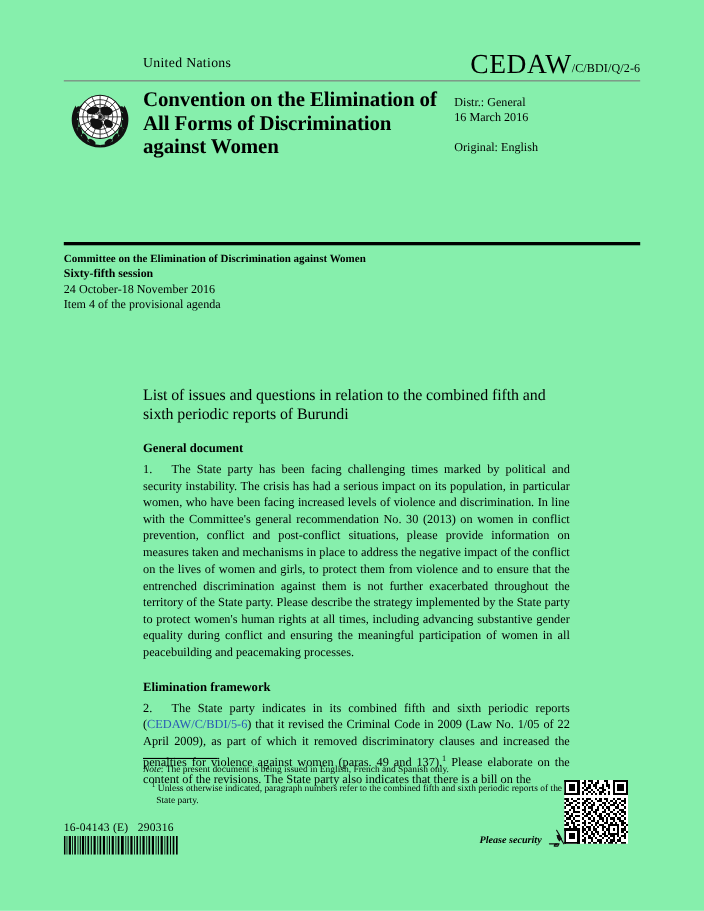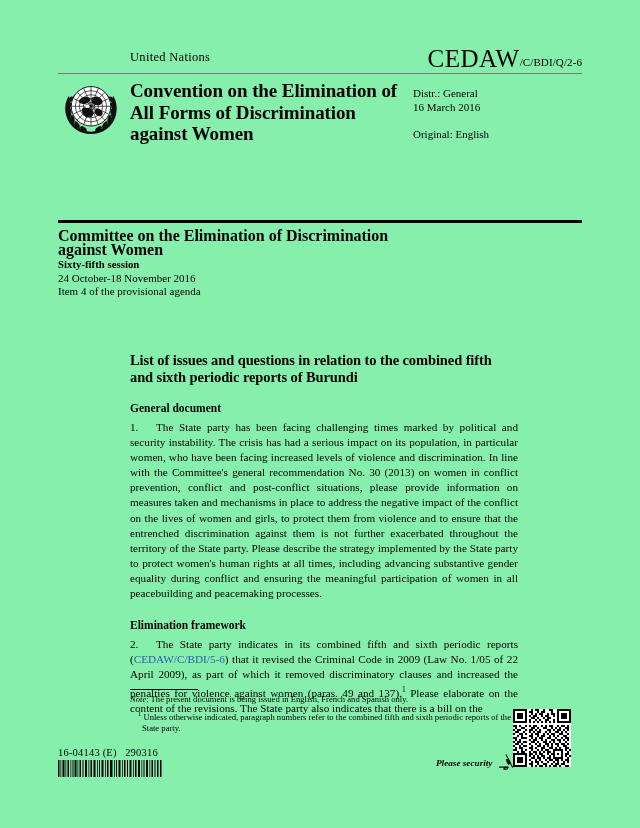--- a/index.html
+++ b/index.html
@@ -111,36 +111,36 @@
 
   
   .committee {
     position: absolute;
     left: 58px;
     top: 229px;
     width: 380px;
     font-size: 11.5px;
     line-height: 13.8px;
   }
-  .committee .b { font-weight: bold; font-size: 16px; line-height: 14.4px; }
+  .committee .b { font-weight: bold; font-size: 10px; line-height: 14.4px; }
   .committee .bs { font-weight: bold; font-size: 10.8px; }
   .committee .n { font-size: 11px; }
   .committee .cons { font-weight: bold; font-size: 11.3px; line-height: 14px; margin-top:1px; }
 
   
   .bodycol {
     position: absolute;
     left: 130px;
     top: 352px;
     width: 388px;
   }
   h1.list-title {
     margin: 0;
     font-size: 14.5px;
-    font-weight: bold;
+    font-weight: normal;
     line-height: 17px;
     letter-spacing: -.1px;
   }
   h2.sec {
     margin: 16px 0 6px 0;
     font-size: 11.5px;
     font-weight: bold;
   }
   h2.sec.tight { margin-top: 18px; }
   p.para {

